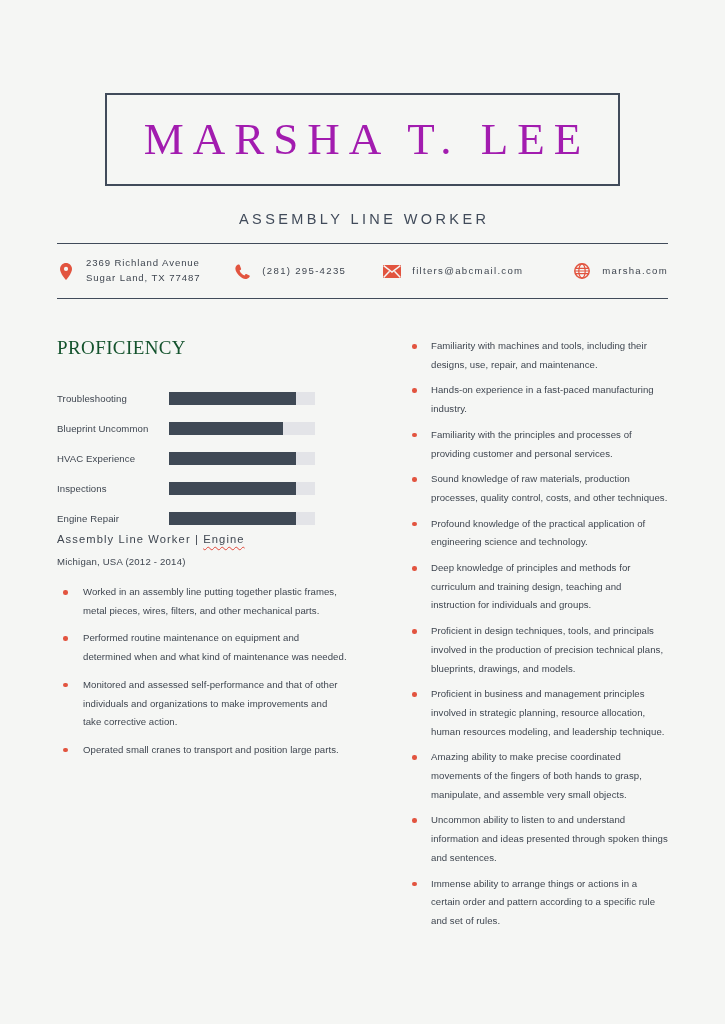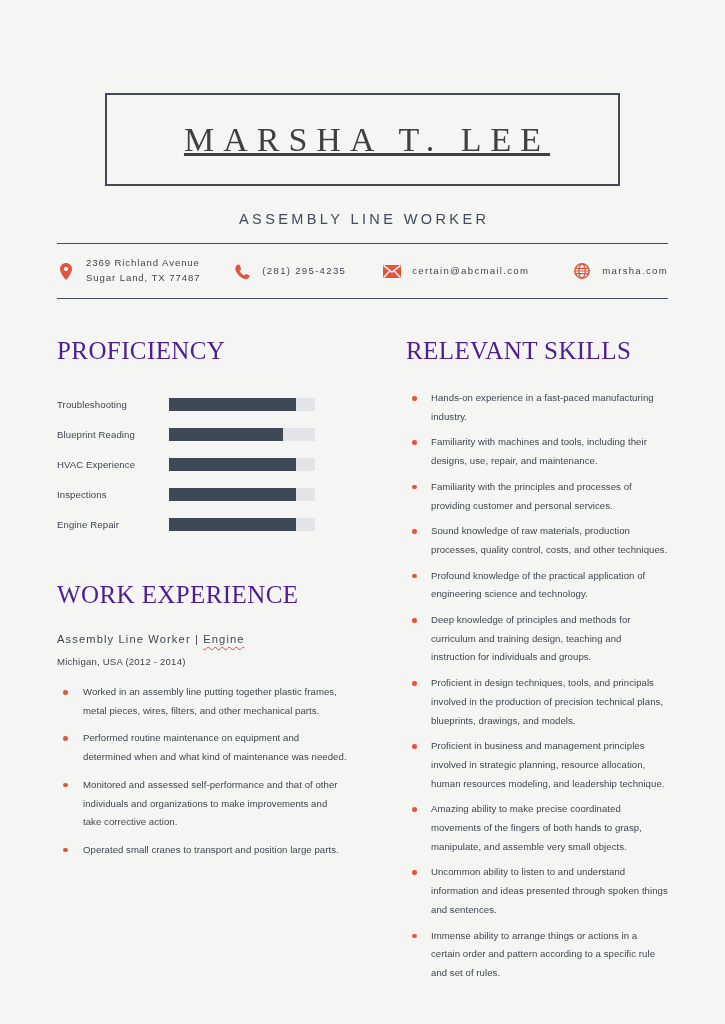--- a/index.html
+++ b/index.html
@@ -29,27 +29,26 @@
     margin-right: 48px;
     height: 93px;
     border: 2px solid #414b5a;
     display: flex;
     align-items: center;
     justify-content: center;
     box-sizing: border-box;
   }
   .name-text {
     font-family: "Liberation Serif", "DejaVu Serif", serif;
-    font-size: 34px;
+    font-size: 45px;
     letter-spacing: 9px;
-    color: #404040;
+    color: #a21caf;
     text-indent: 9px;
     line-height: 1;
     white-space: nowrap;
-    text-decoration: underline;
   }
   .job-title {
     text-align: center;
     margin-top: 25px;
     font-size: 14.5px;
     letter-spacing: 3.4px;
     color: #414b5a;
     text-indent: 3.4px;
   }
 
@@ -91,22 +90,22 @@
   
   .cols {
     display: flex;
     margin-top: 38px;
   }
   .col-left { width: 290px; flex: 0 0 290px; }
   .col-right { flex: 1; padding-left: 59px; }
 
   .sec-title {
     font-family: "Liberation Serif", "DejaVu Serif", serif;
-    font-size: 25px;
-    color: #4c1d95;
+    font-size: 19px;
+    color: #14532d;
     letter-spacing: 0.4px;
     margin: 0 0 24px 0;
     font-weight: normal;
   }
 
   
   .skill-row {
     display: flex;
     align-items: center;
     height: 30px;
@@ -214,21 +213,21 @@
     </div>
 
     <div class="contact-item email">
       <span class="c-icon">
         <svg width="18" height="13" viewBox="0 0 18 13">
           <rect x="0" y="0" width="18" height="13" fill="#e2543f"></rect>
           <path d="M0.6 0.6 L9 7 L17.4 0.6" fill="none" stroke="#f5f6f4" stroke-width="1.5"></path>
           <path d="M0.6 12.4 L6.6 6.2 M17.4 12.4 L11.4 6.2" fill="none" stroke="#f5f6f4" stroke-width="1.5"></path>
         </svg>
       </span>
-      <span class="c-text mono-ish">certain@abcmail.com</span>
+      <span class="c-text mono-ish">filters@abcmail.com</span>
     </div>
 
     <div class="contact-item site">
       <span class="c-icon">
         <svg width="16" height="16" viewBox="0 0 16 16">
           <circle cx="8" cy="8" r="7.2" fill="none" stroke="#e2543f" stroke-width="1.5"></circle>
           <ellipse cx="8" cy="8" rx="3.2" ry="7.2" fill="none" stroke="#e2543f" stroke-width="1.2"></ellipse>
           <path d="M1 5.4 H15 M1 10.6 H15 M0.8 8 H15.2" stroke="#e2543f" stroke-width="1.2" fill="none"></path>
         </svg>
       </span>
@@ -244,21 +243,21 @@
       <h2 class="sec-title">PROFICIENCY</h2>
 
       <div id="prof-list">
           <div class="skill-row">
             <div class="skill-label">Troubleshooting</div>
             <div class="skill-track">
               <div class="skill-fill" style="width: 87%;"></div>
             </div>
           </div>
           <div class="skill-row">
-            <div class="skill-label">Blueprint Reading</div>
+            <div class="skill-label">Blueprint Uncommon</div>
             <div class="skill-track">
               <div class="skill-fill" style="width: 78%;"></div>
             </div>
           </div>
           <div class="skill-row">
             <div class="skill-label">HVAC Experience</div>
             <div class="skill-track">
               <div class="skill-fill" style="width: 87%;"></div>
             </div>
           </div>
@@ -269,46 +268,44 @@
             </div>
           </div>
           <div class="skill-row">
             <div class="skill-label">Engine Repair</div>
             <div class="skill-track">
               <div class="skill-fill" style="width: 87%;"></div>
             </div>
           </div>
         </div>
 
-      <h2 class="sec-title work-head">WORK EXPERIENCE</h2>
 
       <div class="job-head">
         <span>Assembly Line Worker</span>
         <span>|</span>
         <span class="misspelled">Engine</span>
       </div>
 
       <div class="job-meta">Michigan, USA (2012 - 2014)</div>
 
       <ul class="bullets" id="work-bullets">
           <li>Worked in an assembly line putting together plastic frames, metal pieces, wires, filters, and other mechanical parts.</li>
           <li>Performed routine maintenance on equipment and determined when and what kind of maintenance was needed.</li>
           <li>Monitored and assessed self-performance and that of other individuals and organizations to make improvements and take corrective action.</li>
           <li>Operated small cranes to transport and position large parts.</li>
         </ul>
 
     </div>
 
     <div class="col-right">
 
-      <h2 class="sec-title">RELEVANT SKILLS</h2>
 
       <ul class="bullets right" id="skill-bullets">
+          <li>Familiarity with machines and tools, including their designs, use, repair, and maintenance.</li>
           <li>Hands-on experience in a fast-paced manufacturing industry.</li>
-          <li>Familiarity with machines and tools, including their designs, use, repair, and maintenance.</li>
           <li>Familiarity with the principles and processes of providing customer and personal services.</li>
           <li>Sound knowledge of raw materials, production processes, quality control, costs, and other techniques.</li>
           <li>Profound knowledge of the practical application of engineering science and technology.</li>
           <li>Deep knowledge of principles and methods for curriculum and training design, teaching and instruction for individuals and groups.</li>
           <li>Proficient in design techniques, tools, and principals involved in the production of precision technical plans, blueprints, drawings, and models.</li>
           <li>Proficient in business and management principles involved in strategic planning, resource allocation, human resources modeling, and leadership technique.</li>
           <li>Amazing ability to make precise coordinated movements of the fingers of both hands to grasp, manipulate, and assemble very small objects.</li>
           <li>Uncommon ability to listen to and understand information and ideas presented through spoken things and sentences.</li>
           <li>Immense ability to arrange things or actions in a certain order and pattern according to a specific rule and set of rules.</li>
         </ul>

